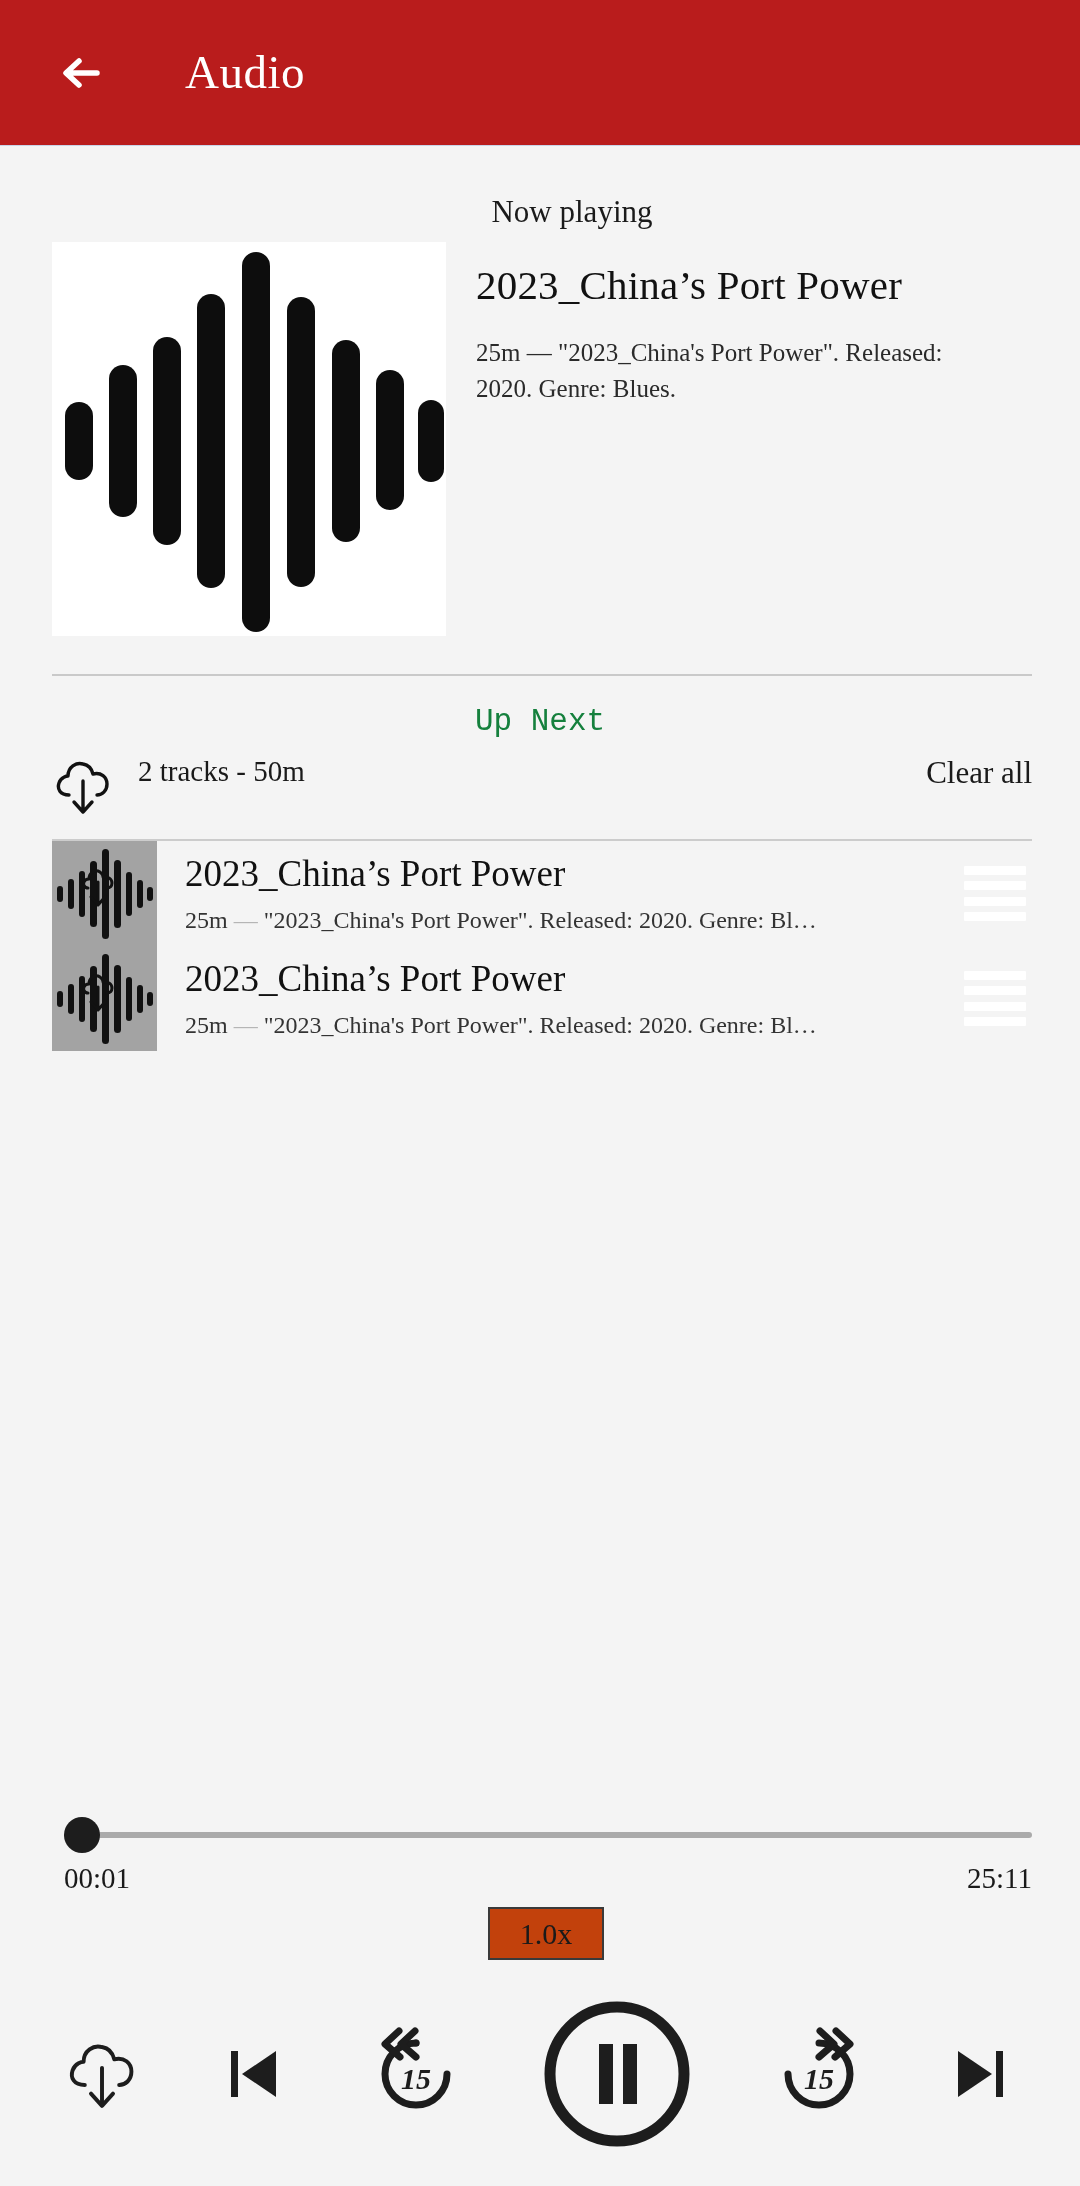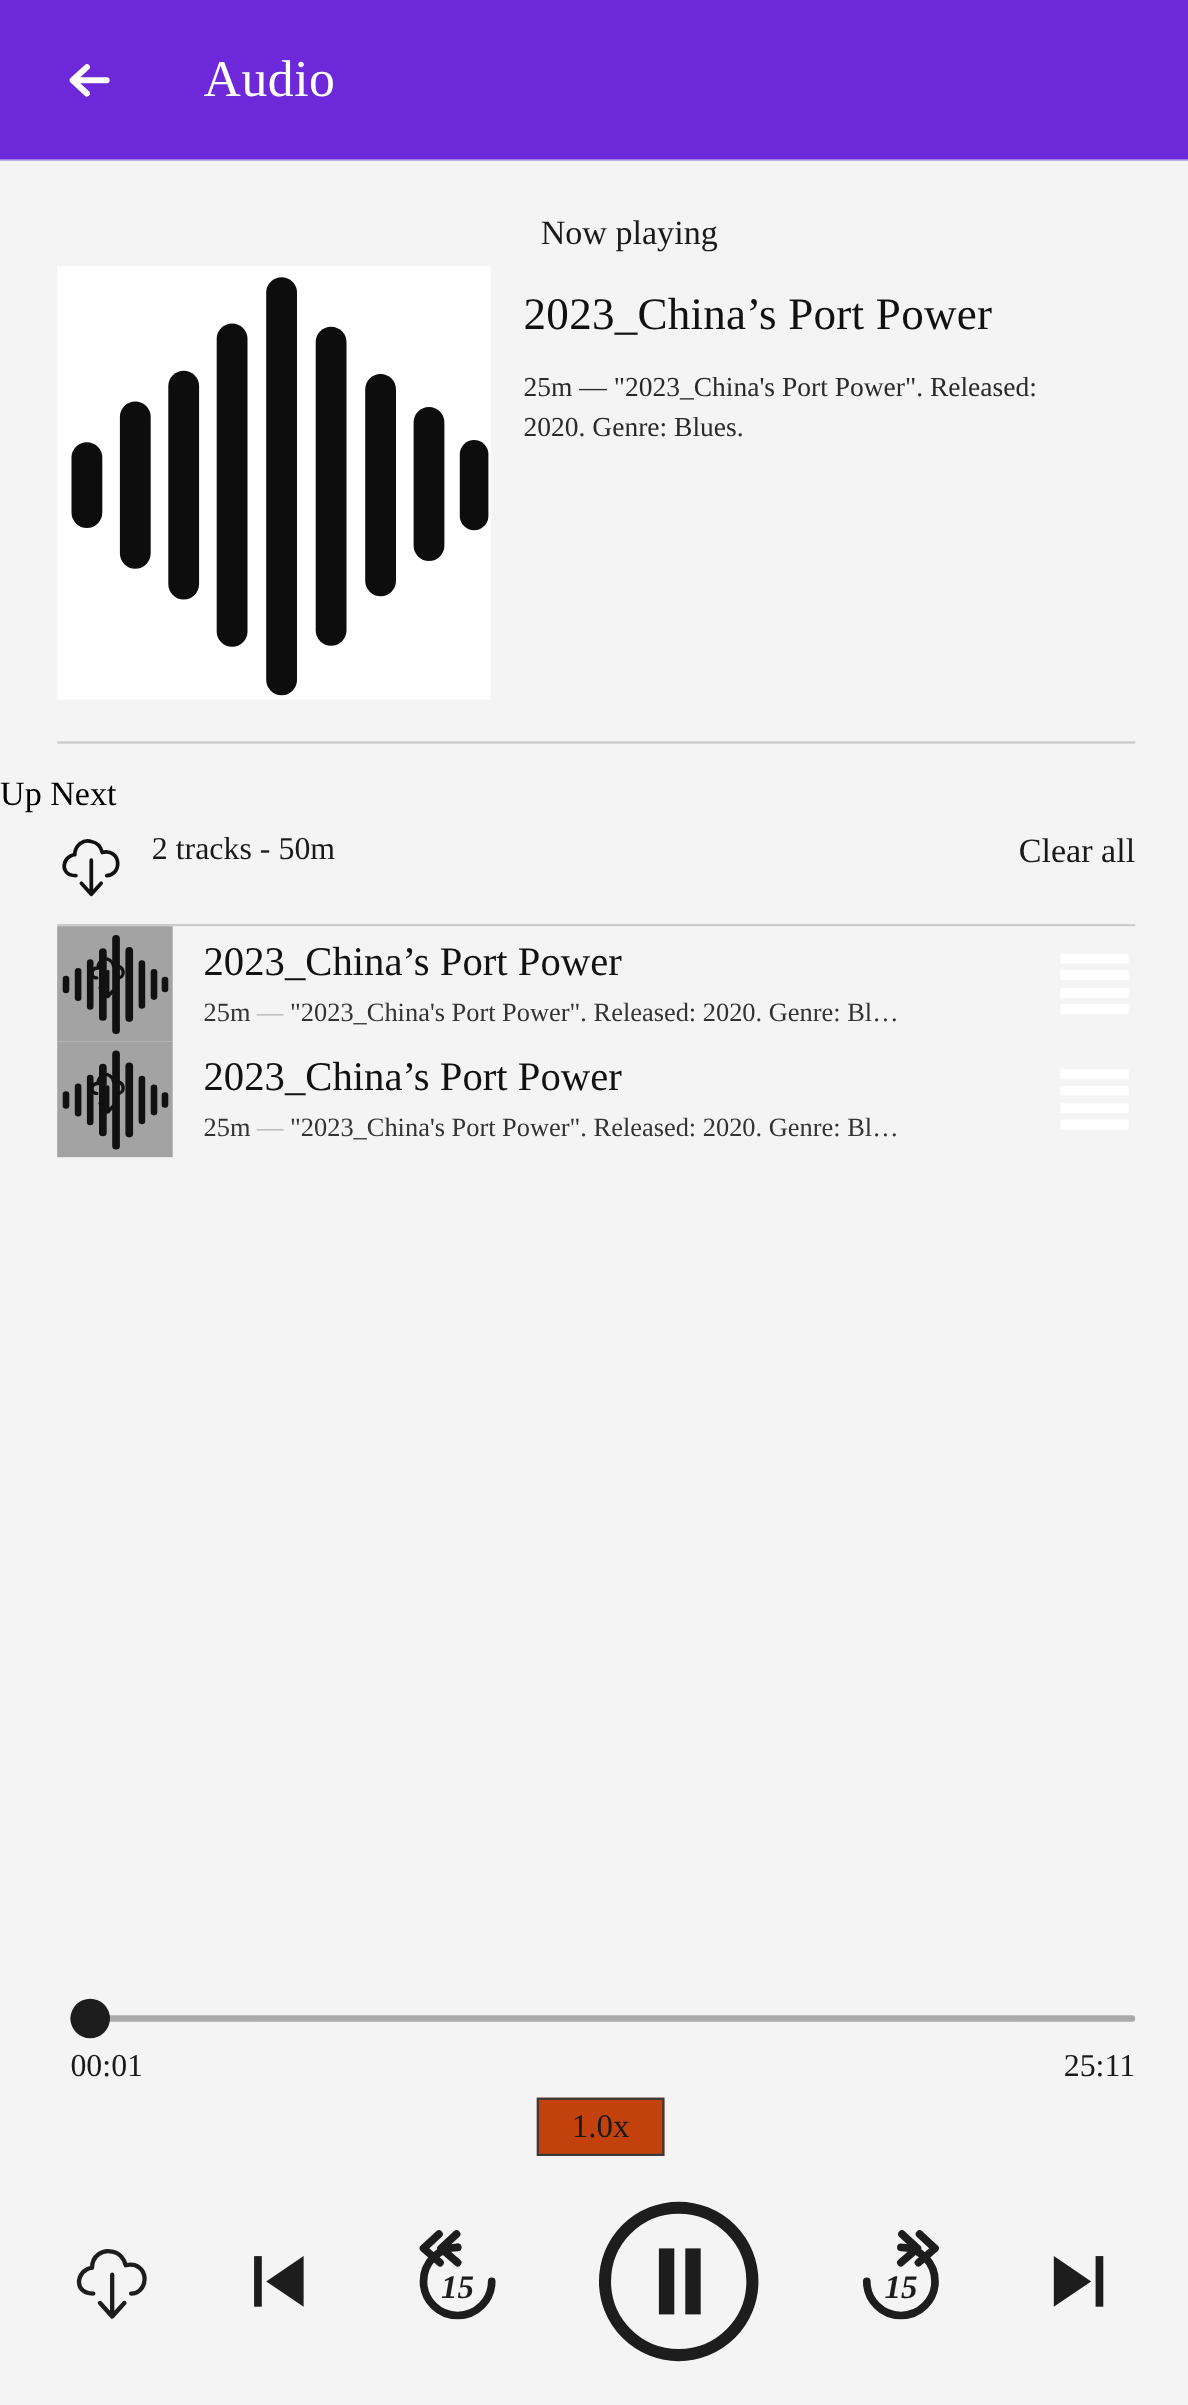--- a/index.html
+++ b/index.html
@@ -15,21 +15,21 @@
     width: 1080px;
     height: 2186px;
     background: #f4f4f4;
     display: flex;
     flex-direction: column;
   }
 
   
   .appbar {
     height: 146px;
-    background: #6d28d9;
+    background: #b91c1c;
     display: flex;
     align-items: center;
     padding: 0 0 0 48px;
     flex: 0 0 auto;
     border-bottom: 1px solid #c8d4e8;
   }
   .back-btn {
     width: 70px; height: 70px;
     display: flex; align-items: center; justify-content: center;
     cursor: pointer;
@@ -87,25 +87,26 @@
   }
 
   .divider {
     height: 2px;
     background: #c9c9c9;
     margin: 38px 48px 0 52px;
   }
 
   
   .upnext-label {
-    text-align: left;
+    text-align: center;
     font-size: 31px;
-    color: #000000;
+    color: #15803d;
     margin-top: 28px;
     padding-left: 0;
+    font-family: Liberation Mono, monospace;
   }
   .upnext-bar {
     display: flex;
     align-items: flex-start;
     padding: 16px 48px 0 52px;
     height: 78px;
   }
   .dl-icon { width: 62px; height: 62px; flex: 0 0 auto; }
   .tracks-count {
     font-size: 29px;

